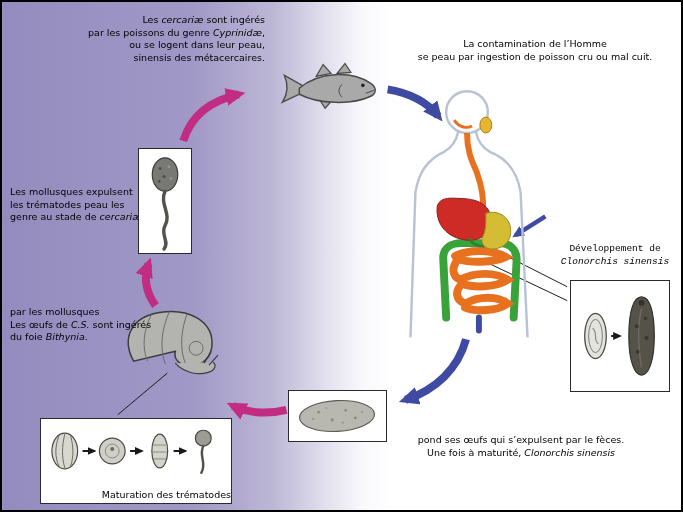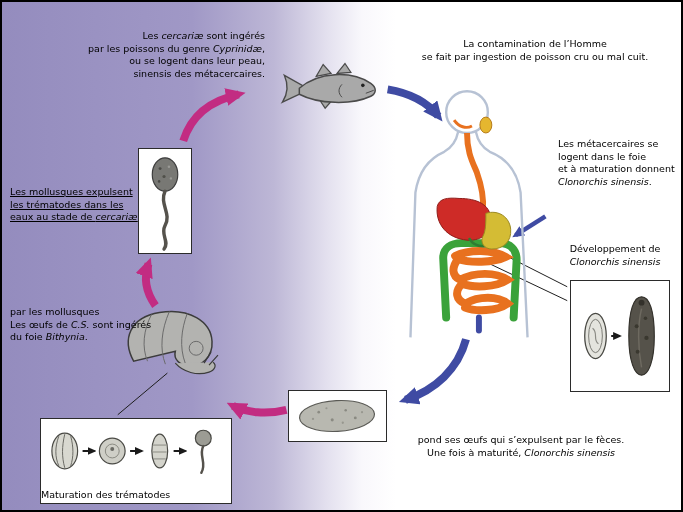--- a/index.html
+++ b/index.html
@@ -10,36 +10,36 @@
     position:relative;
     width:683px; height:512px;
     border:2px solid #000;
     overflow:hidden;
     background:linear-gradient(90deg,#948cbe 0%, #a098c6 28%, #bdb7d6 40%, #e4e1ef 48%, #f9f8fc 53%, #ffffff 58%);
   }
 
   svg.overlay { position:absolute; left:0; top:0; width:100%; height:100%; }
 
   .tb { position:absolute; font-size:9.5px; line-height:1.34; color:#000; }
-  .tb-cercariae   { right:416px; top:28px;  text-align:right; }
+  .tb-cercariae   { right:416px; top:12px;  text-align:right; }
   .tb-contamination { left:402px; top:36px; width:262px; text-align:center; }
   .tb-metacercariae { left:556px; top:136px; text-align:left; }
-  .tb-dev         { left:554px; top:241px; width:118px; text-align:center; }
-  .tb-molluscs    { left:8px;  top:184px; text-align:left;text-decoration:underline; }
+  .tb-dev         { left:554px; top:241px; width:118px; text-align:center;font-family:Liberation Mono, monospace; }
+  .tb-molluscs    { left:8px;  top:184px; text-align:left; }
   .tb-eggs        { left:8px;  top:304px; text-align:left; }
   .tb-maturity    { left:398px; top:432px; width:242px; text-align:center; }
 
   .box { position:absolute; background:#fff; border:1px solid #2b2b2b; }
   .box-cercaria   { left:136px; top:146px; width:54px;  height:106px; }
   .box-dev        { left:568px; top:278px; width:100px; height:112px; }
   .box-egg        { left:286px; top:388px; width:99px;  height:52px; }
   .box-maturation { left:38px;  top:416px; width:192px; height:86px; }
   .box svg { display:block; }
 
-  .mat-caption { position:absolute; left:0; right:0; bottom:3px; text-align:left; font-size:9.5px; color:#000; }
+  .mat-caption { position:absolute; left:8px; right:0; bottom:3px; text-align:right; font-size:9.5px; color:#000; }
 
   
   .stroke-m { stroke:var(--magenta); }
   .fill-m   { fill:var(--magenta); }
   .stroke-b { stroke:var(--blue); }
   .fill-b   { fill:var(--blue); }
   .liver    { fill:var(--liverRed); }
   .orange-s { stroke:var(--intestineOrange); }
   .green-s  { stroke:var(--colonGreen); }
   .stomach  { fill:var(--stomachYellow); }
@@ -122,36 +122,30 @@
   </svg>
 
   <div class="tb tb-cercariae">
       <div><span>Les </span><i>cercariæ</i><span> sont ingérés</span></div>
       <div><span>par les poissons du genre </span><i>Cyprinidæ</i><span>,</span></div>
       <div><span>ou se logent dans leur peau,</span></div>
       <div><span>sinensis des métacercaires.</span></div>
     </div>
   <div class="tb tb-contamination">
       <div><span>La contamination de l’Homme</span></div>
-      <div><span>se fait par ingestion de poisson cru ou mal cuit.</span></div>
-    </div>
-  <div class="tb tb-metacercariae">
-      <div><span>Les métacercaires se</span></div>
-      <div><span>logent dans le foie</span></div>
-      <div><span>et à maturation donnent</span></div>
-      <div><i>Clonorchis sinensis</i><span>.</span></div>
+      <div><span>se peau par ingestion de poisson cru ou mal cuit.</span></div>
     </div>
   <div class="tb tb-dev">
       <div><span>Développement de</span></div>
       <div><i>Clonorchis sinensis</i></div>
     </div>
   <div class="tb tb-molluscs">
       <div><span>Les mollusques expulsent</span></div>
-      <div><span>les trématodes dans les</span></div>
-      <div><span>eaux au stade de </span><i>cercariæ</i><span>.</span></div>
+      <div><span>les trématodes peau les</span></div>
+      <div><span>genre au stade de </span><i>cercariæ</i><span>.</span></div>
     </div>
   <div class="tb tb-eggs">
       <div><span>par les mollusques</span></div>
       <div><span>Les œufs de </span><i>C.S.</i><span> sont ingérés</span></div>
       <div><span>du foie </span><i>Bithynia</i><span>.</span></div>
     </div>
   <div class="tb tb-maturity">
       <div><span>pond ses œufs qui s’expulsent par le fèces.</span></div>
       <div><span>Une fois à maturité, </span><i>Clonorchis sinensis</i></div>
     </div>

